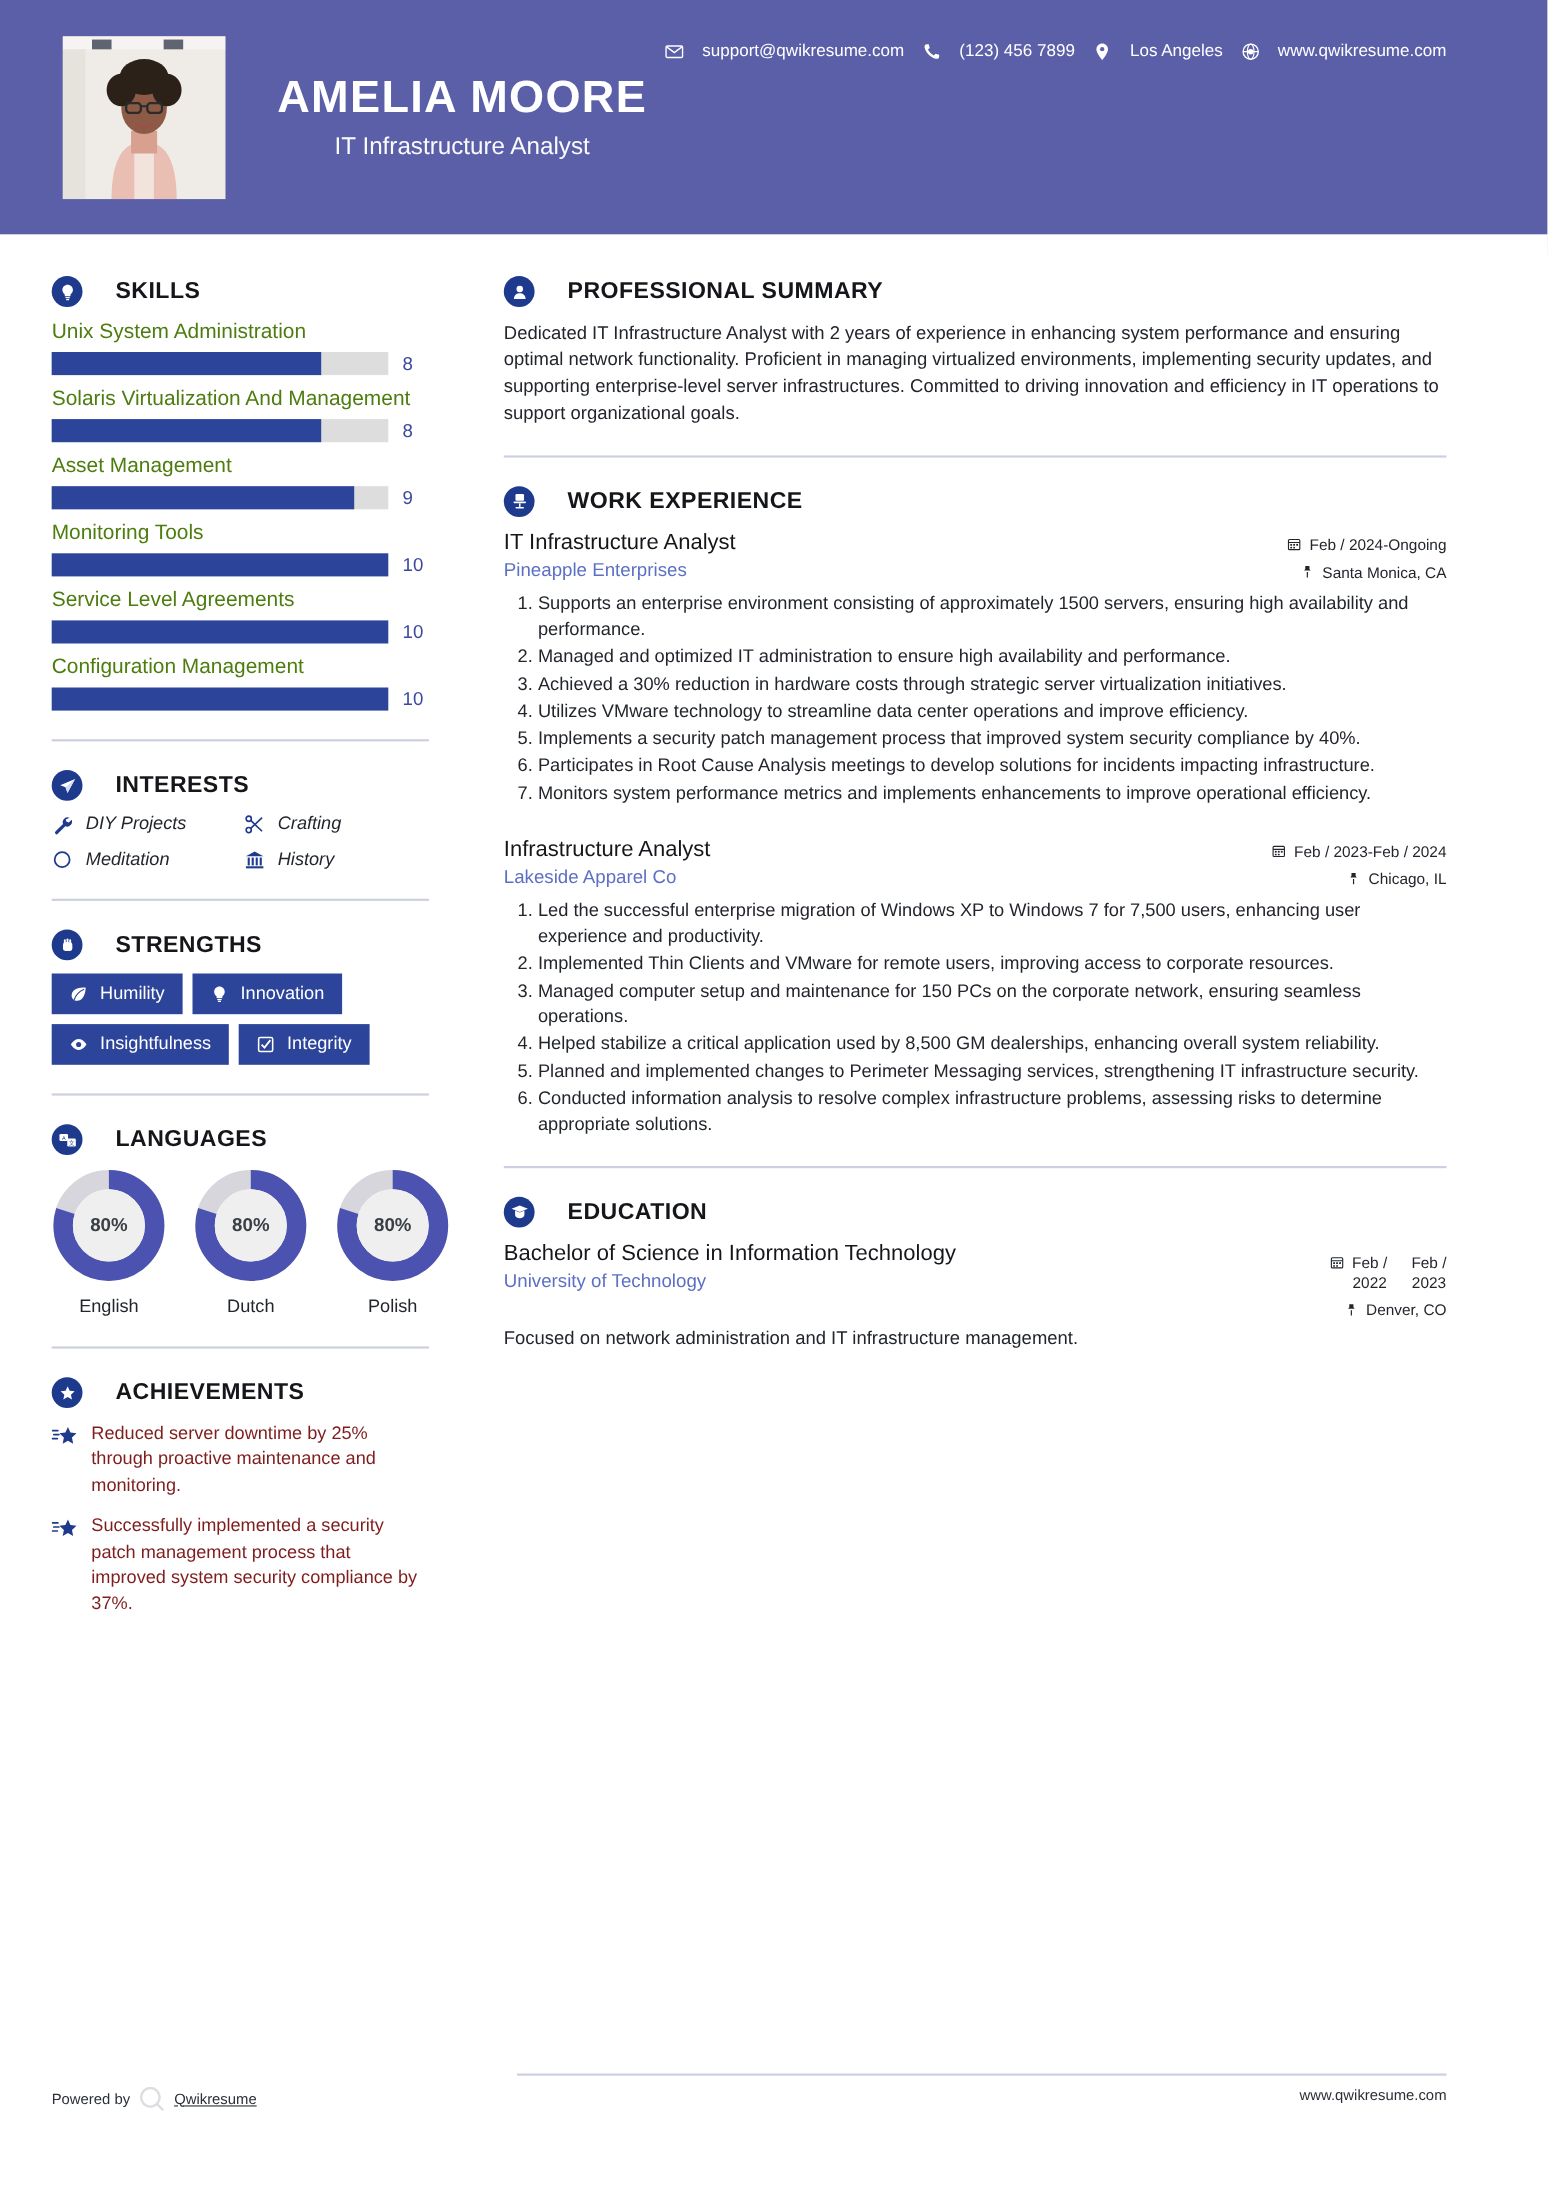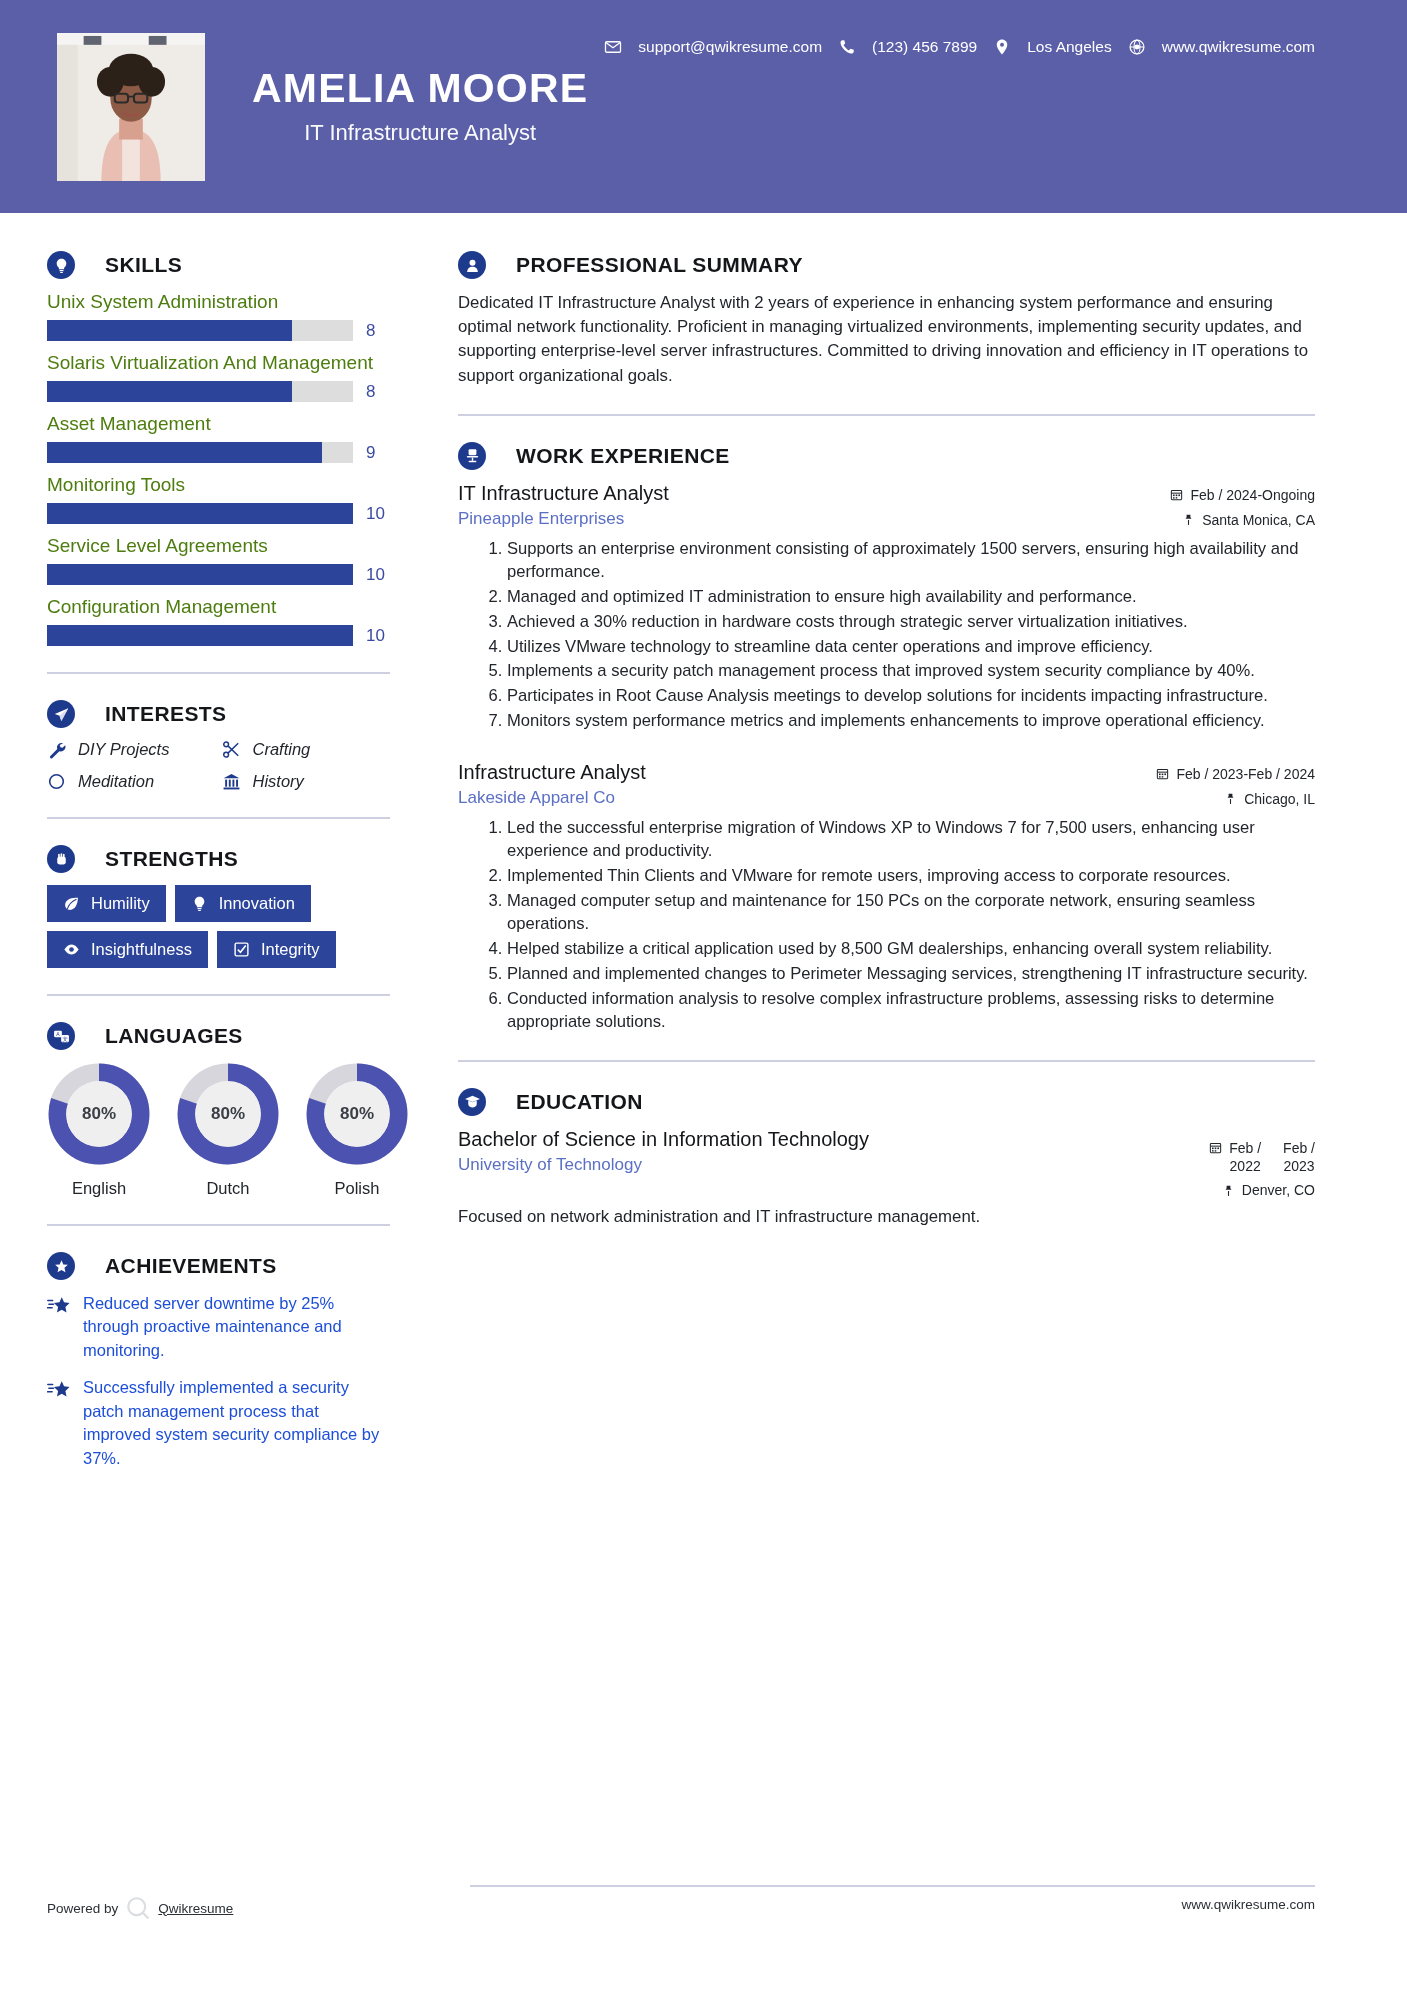--- a/index.html
+++ b/index.html
@@ -91,40 +91,40 @@
   .donut svg { display:block; }
   .donut-val {
     position:absolute; inset:0; display:flex; align-items:center;
     justify-content:center; font-size:17px; font-weight:bold; color:#3a3f47;
   }
   .lang-name { font-size:16.5px; color:#22262c; margin-top:13px; }
 
   
   .ach { display:flex; gap:12px; margin-bottom:14px; }
   .ach svg { width:24px; height:22px; flex:none; margin-top:3px; }
-  .ach-txt { font-size:16.5px; color:#1d4ed8; line-height:1.42; }
+  .ach-txt { font-size:16.5px; color:#7f1d1d; line-height:1.42; }
 
   
   .summary {
     font-size:16.8px; color:#22262c; line-height:1.44; margin-top:2px;
   }
   .job { margin-bottom:4px; }
   .job-top { display:flex; justify-content:space-between; align-items:flex-start; }
   .job-title { font-size:20px; color:#14161a; }
   .job-meta { text-align:right; padding-top:5px; min-width:185px; }
   .meta-line {
     display:flex; align-items:center; justify-content:flex-end; gap:7px;
     font-size:14px; color:#22262c; white-space:nowrap;
   }
   .meta-line + .meta-line { margin-top:9px; }
   .meta-line svg { width:13px; height:13px; flex:none; }
   .job-company { font-size:17px; color:#5b6fc4; margin-top:4px; }
   .bullets { margin:8px 0 0 0; padding-left:31px; }
   .bullets li {
-    font-size:16.6px; color:#22262c; line-height:1.43; margin-bottom:1px;margin-left:18px;
+    font-size:16.6px; color:#22262c; line-height:1.43; margin-bottom:1px;
   }
   .edu-dates { display:flex; gap:22px; align-items:flex-start; padding-top:6px; }
   .edu-date-col { display:flex; align-items:flex-start; gap:7px; font-size:14px; color:#22262c; }
   .edu-date-col svg { width:13px; height:13px; margin-top:2px; flex:none; }
   .edu-date-txt { line-height:1.3; text-align:center; }
   .edu-desc { font-size:16.8px; color:#22262c; margin-top:7px; line-height:1.42; }
 
   
   .footer-line {
     position:absolute; left:470px; right:92px; top:1885px; height:2px; background:#ccd0e0;

